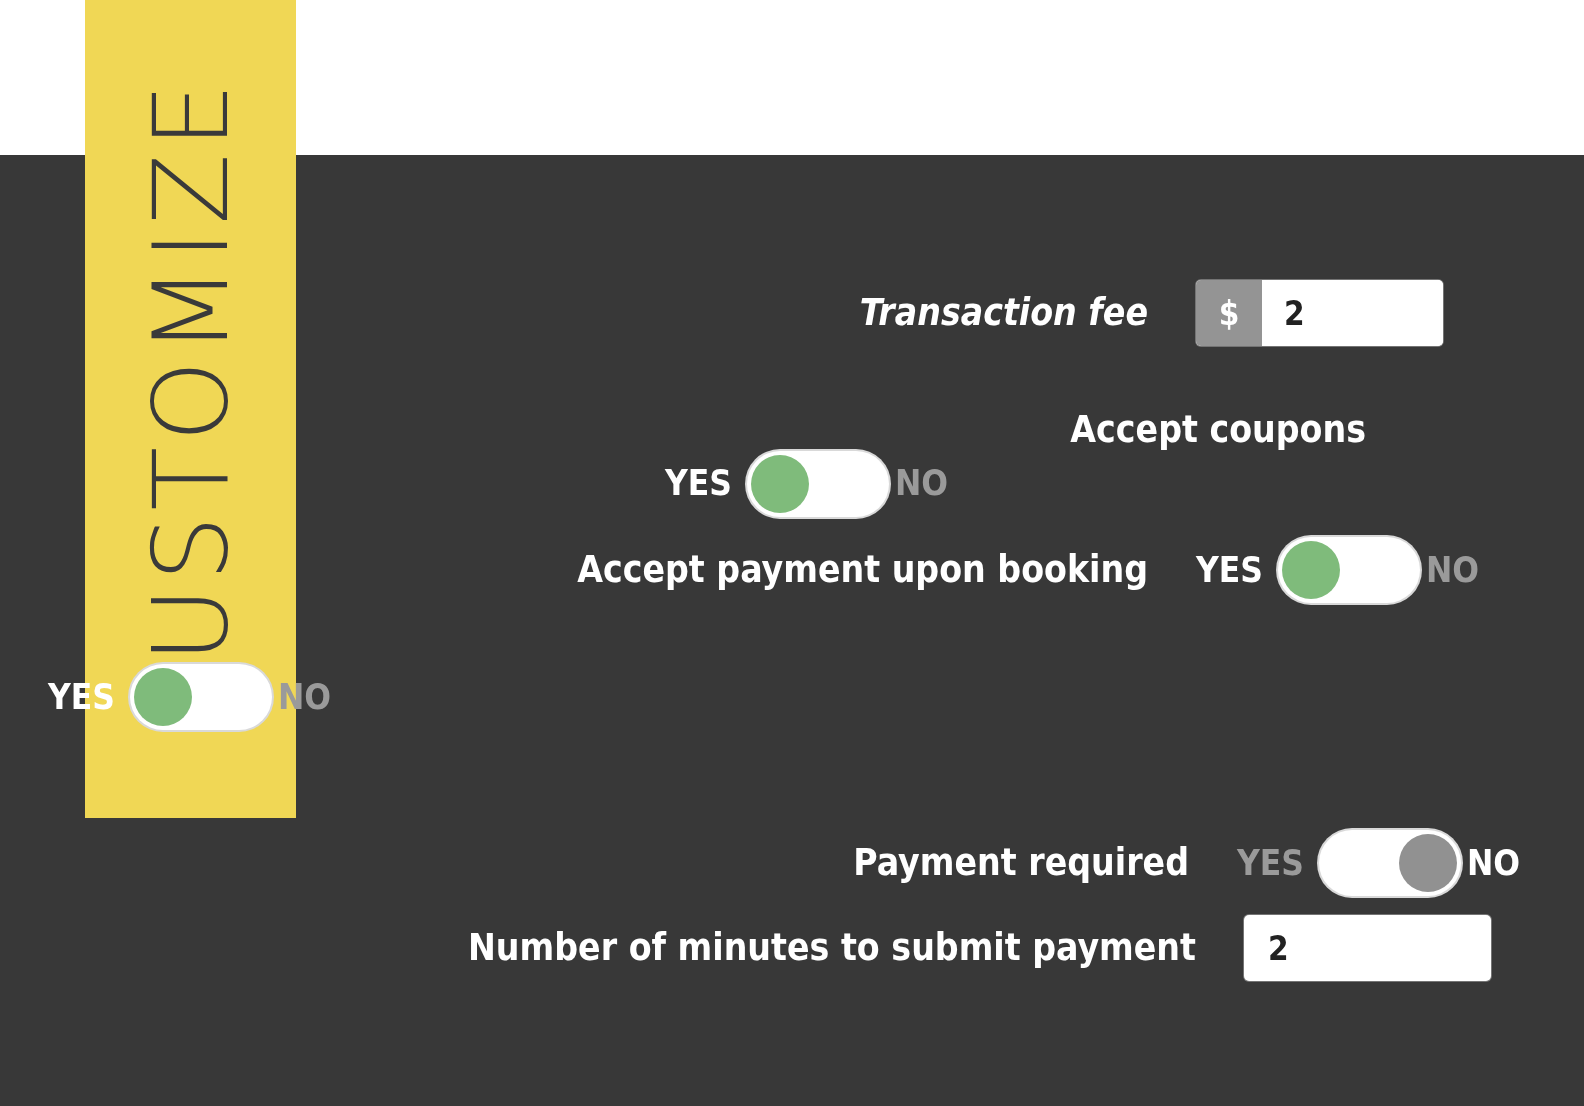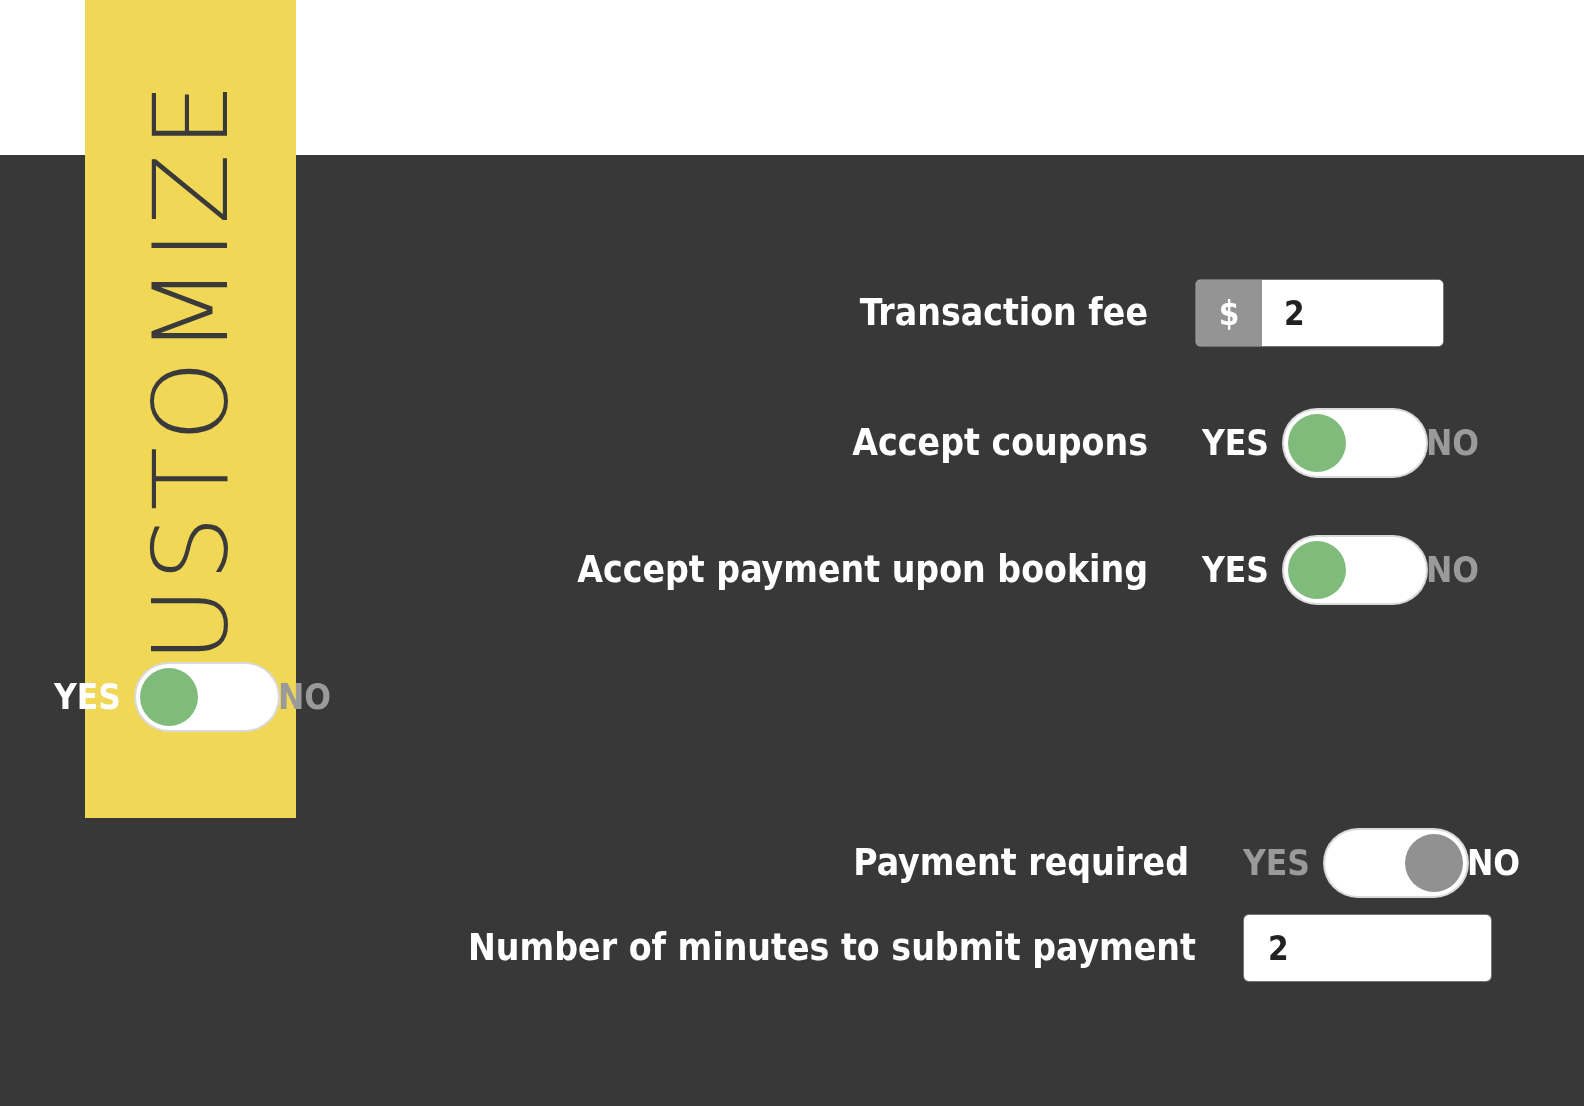--- a/index.html
+++ b/index.html
@@ -98,20 +98,21 @@
     align-items: center;
   }
 
   
   .fee-row { top: 125px; }
 
   .fee-label-wrap {
     width: 1148px;
     text-align: right;
     box-sizing: border-box;
+    font-style: italic;
   }
   .fee-sub {
     display: block;
     margin-top: 6px;
     color: #7fbb7b;
     font-family: "DejaVu Sans Condensed", "Liberation Sans", sans-serif;
     font-weight: normal;
     font-size: 29px;
     line-height: 1.1;
   }
@@ -152,24 +153,23 @@
   
   .toggle-wrap {
     display: flex;
     align-items: center;
   }
   .tg-side {
     font-family: "DejaVu Sans Condensed", "Liberation Sans", sans-serif;
     font-weight: bold;
     font-size: 35px;
     line-height: 1;
-    margin-left: 6px;
   }
   .tg-yes { width: 72px; text-align: left; }
-  .tg-no  { width: 72px; text-align: left; margin-left: 0; }
+  .tg-no  { width: 72px; text-align: left; margin-left: 6px; }
   .on  { color: #ffffff; }
   .off { color: #9a9a9a; }
 
   .switch {
     position: relative;
     width: 142px;
     height: 66px;
     border-radius: 33px;
     background: #ffffff;
     box-shadow: 0 0 0 2px #d9d9d9;
@@ -222,21 +222,21 @@
         <span class="row-label" style="width:auto; display:inline;">Transaction fee</span>
       </div>
       <div class="row-control">
         <div class="input-group">
           <div class="input-prefix">$</div>
           <div class="input-box" placeholder="">2</div>
         </div>
       </div>
     </div>
 
-    <div class="row" style="top:255px;">
+    <div class="row" style="top:255px;flex-direction:column;">
       <div class="row-label">Accept coupons</div>
       <div class="row-control">
         <div class="toggle-wrap">
           <span class="tg-side tg-yes on">YES</span>
           <div class="switch">
             <div class="knob knob-left"></div>
           </div>
           <span class="tg-side tg-no off">NO</span>
         </div>
       </div>

